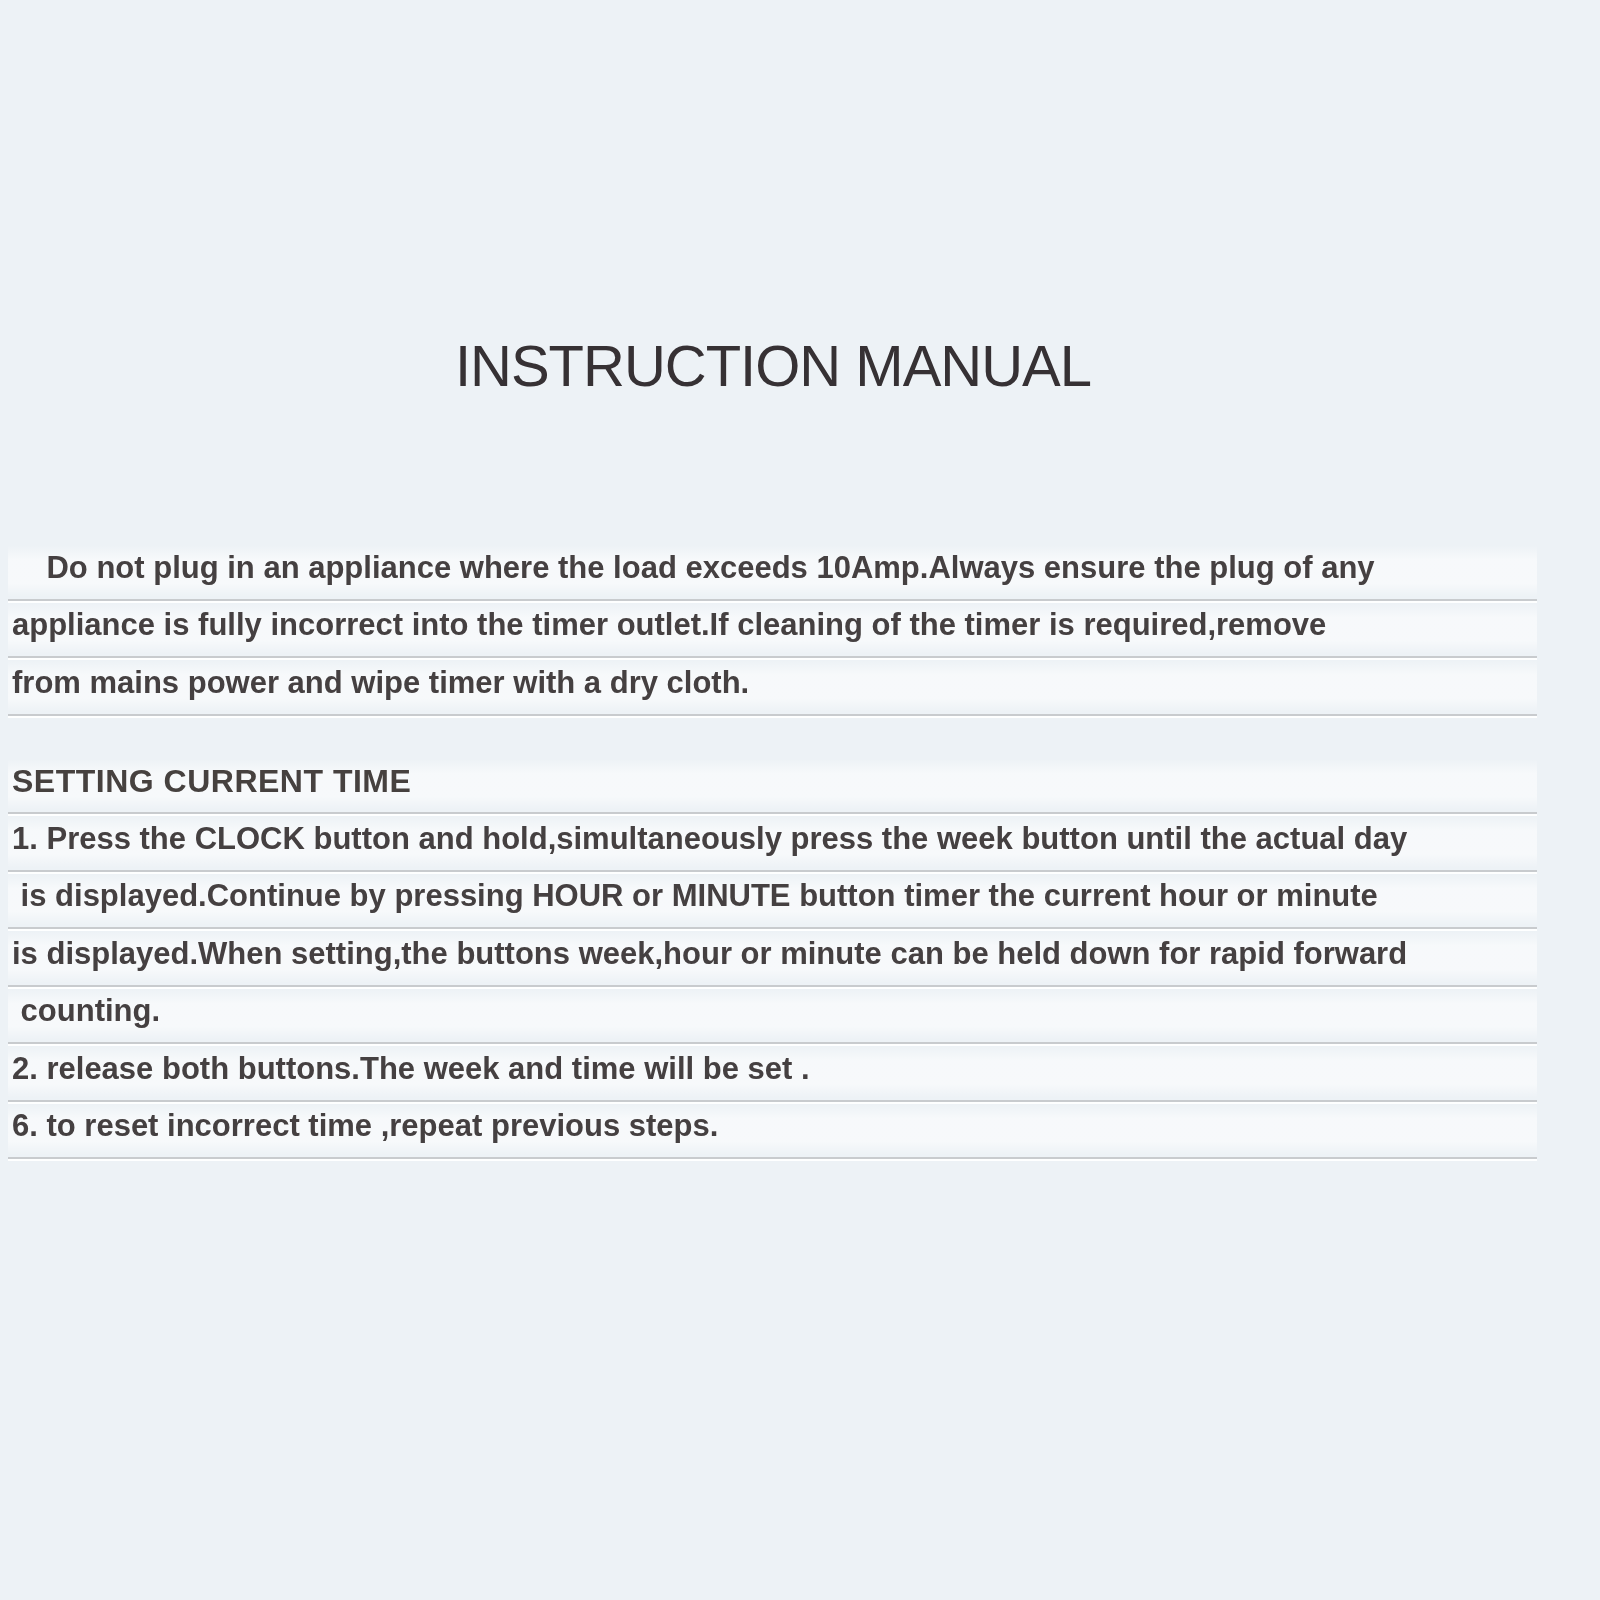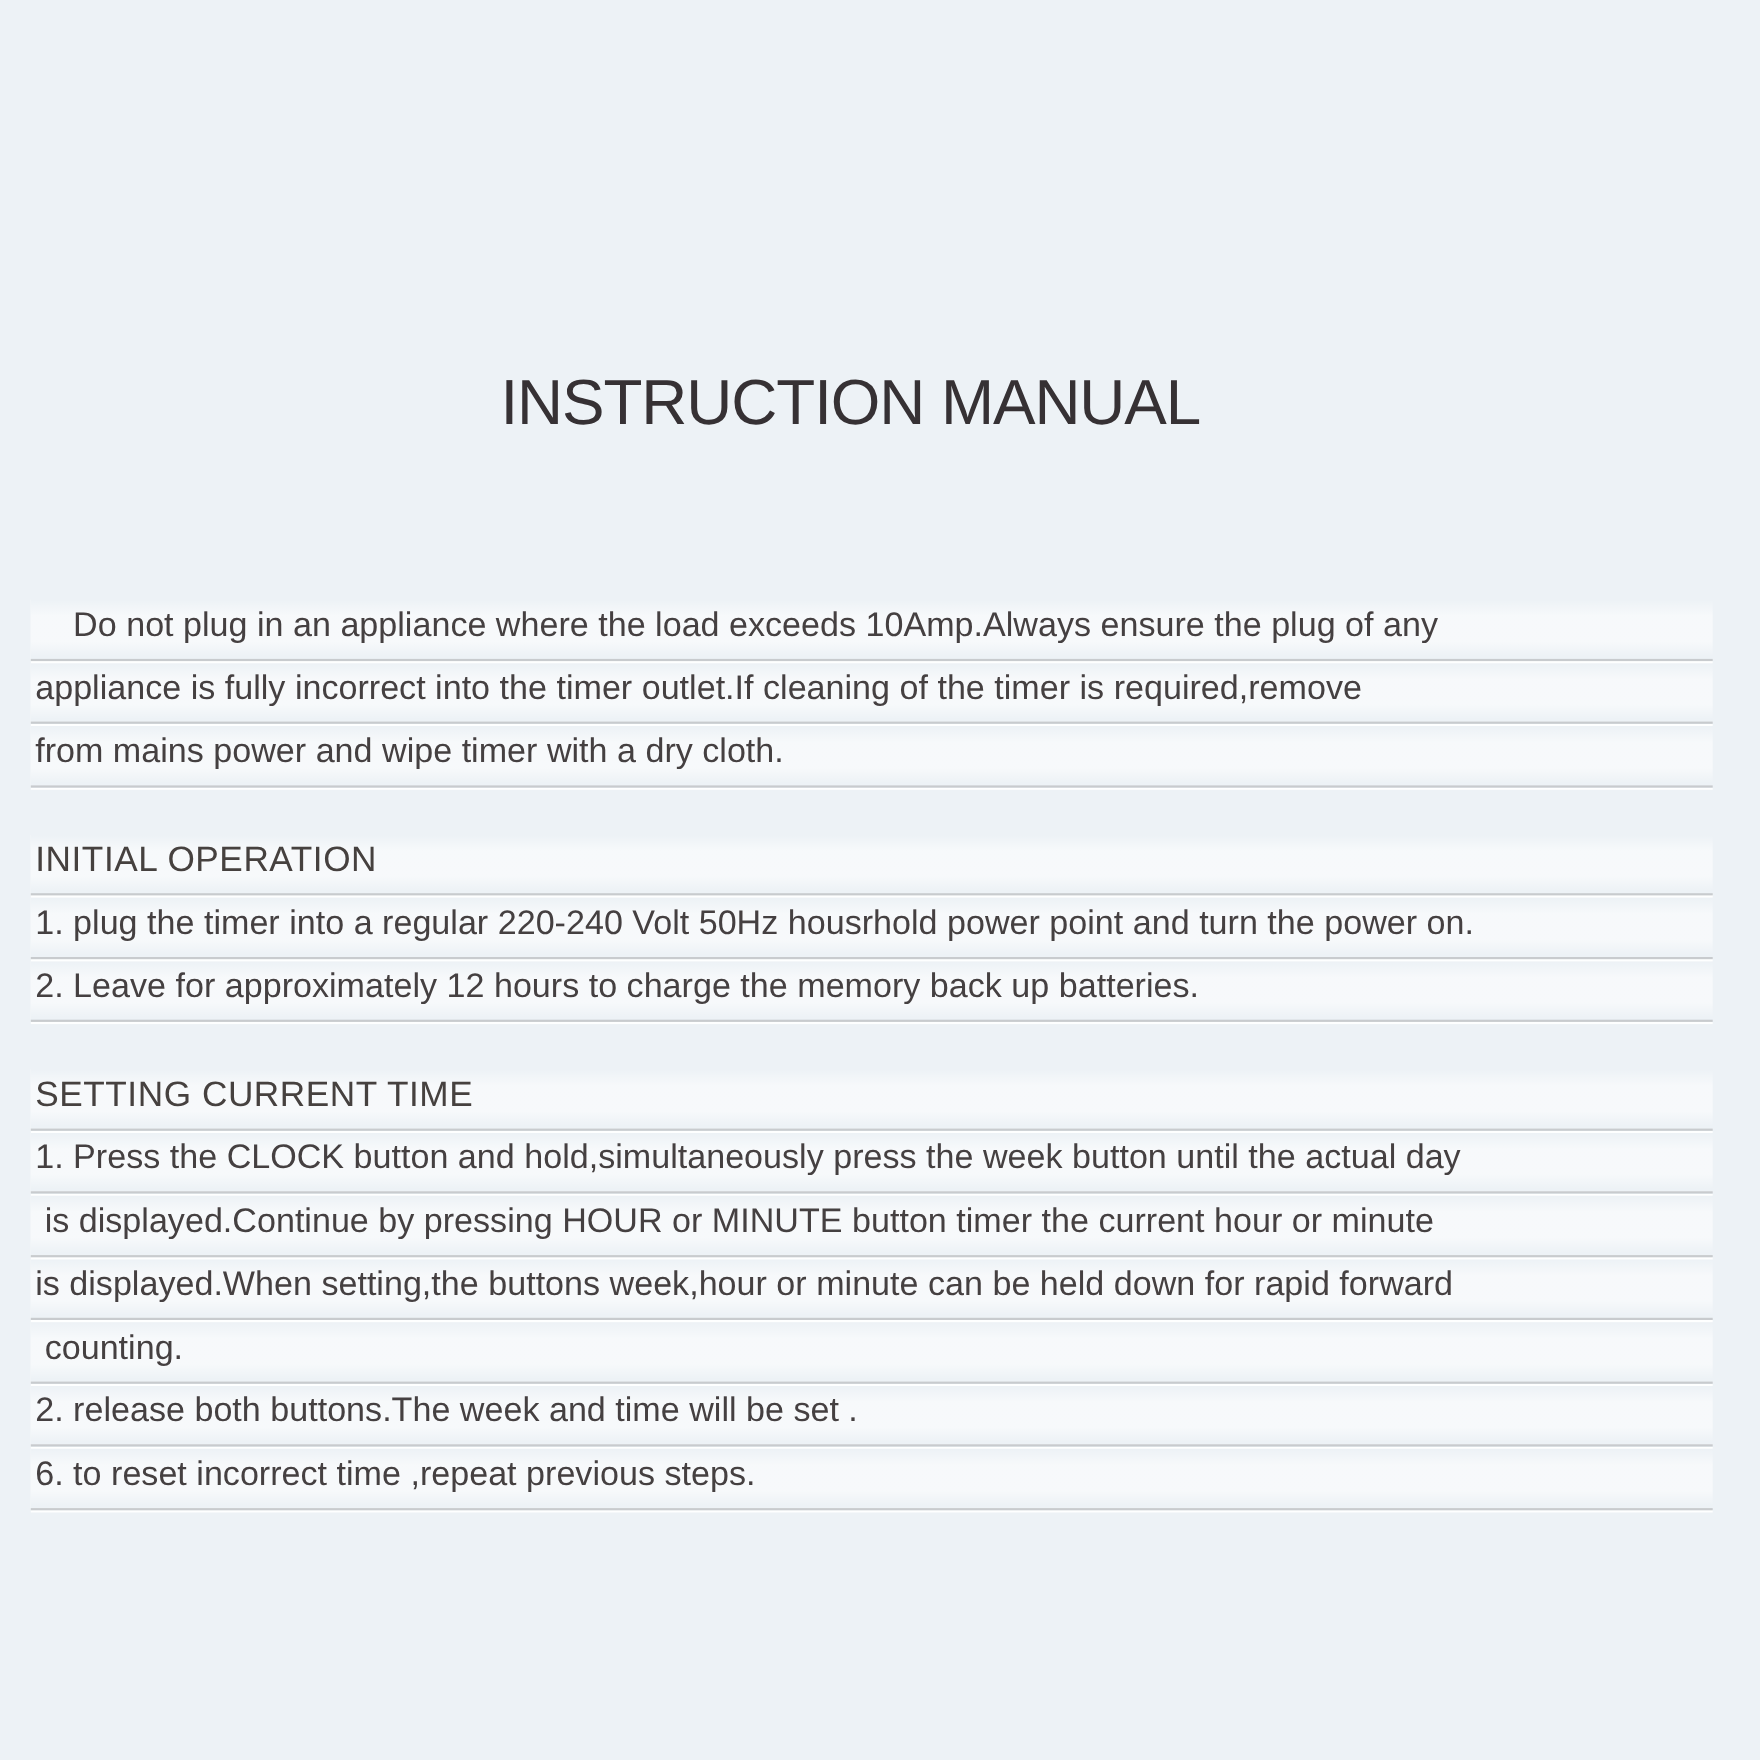--- a/index.html
+++ b/index.html
@@ -28,22 +28,23 @@
     margin:0;
     text-align:center;
     font-size:58px;
     font-weight:400;
     letter-spacing:-1px;
     color:var(--title);
   }
   .content{
     position:absolute;
     top:543px;
-    left:28px;
+    left:8px;
     width:1529px;
+    font-weight:bold;
   }
   .section{margin:0;}
   .section + .section{margin-top:41px;}
   .row{
     height:57.5px;
     box-sizing:border-box;
     display:flex;
     align-items:center;
     padding:0 0 6px 4px;
     font-size:31px;
@@ -69,25 +70,20 @@
 
 <div class="page">
   <h1 class="title">INSTRUCTION MANUAL</h1>
   <div class="content" id="content">
       <div class="section">
         <div class="row">    Do not plug in an appliance where the load exceeds 10Amp.Always ensure the plug of any</div>
         <div class="row">appliance is fully incorrect into the timer outlet.If cleaning of the timer is required,remove</div>
         <div class="row">from mains power and wipe timer with a dry cloth.</div>
       </div>
       <div class="section">
-        <div class="row heading">INITIAL OPERATION</div>
-        <div class="row">1. plug the timer into a regular 220-240 Volt 50Hz housrhold power point and turn the power on.</div>
-        <div class="row">2. Leave for approximately 12 hours to charge the memory back up batteries.</div>
-      </div>
-      <div class="section">
         <div class="row heading">SETTING CURRENT TIME</div>
         <div class="row">1. Press the CLOCK button and hold,simultaneously press the week button until the actual day</div>
         <div class="row"> is displayed.Continue by pressing HOUR or MINUTE button timer the current hour or minute</div>
         <div class="row">is displayed.When setting,the buttons week,hour or minute can be held down for rapid forward</div>
         <div class="row"> counting.</div>
         <div class="row">2. release both buttons.The week and time will be set .</div>
         <div class="row">6. to reset incorrect time ,repeat previous steps.</div>
       </div>
     </div>
 </div>

